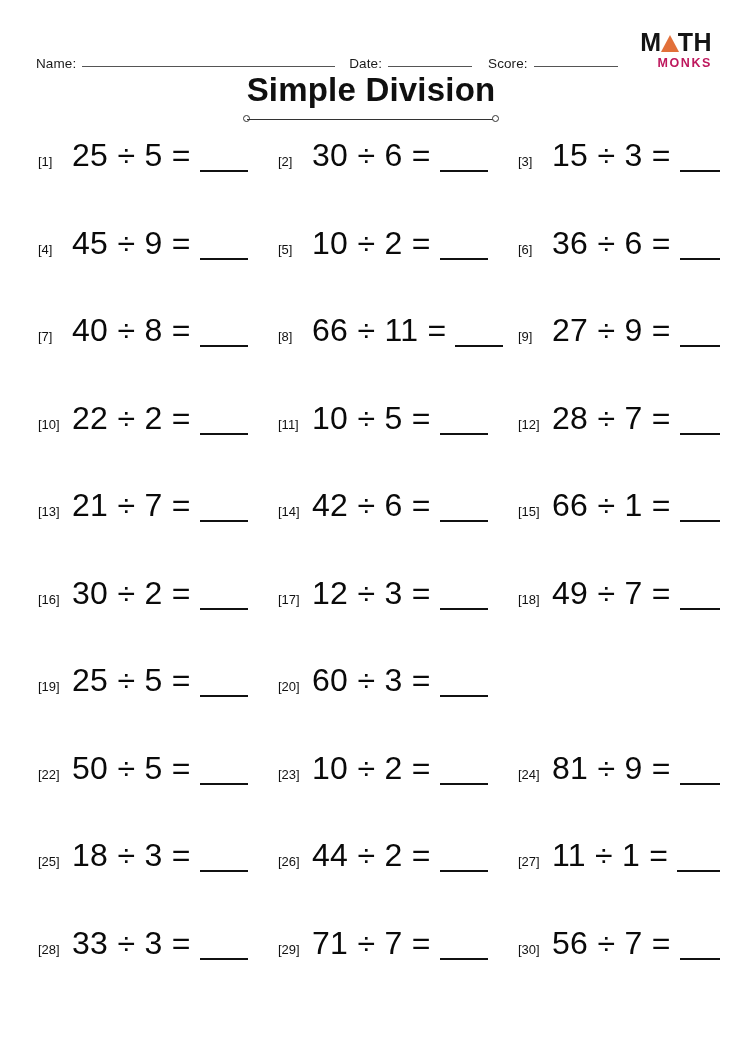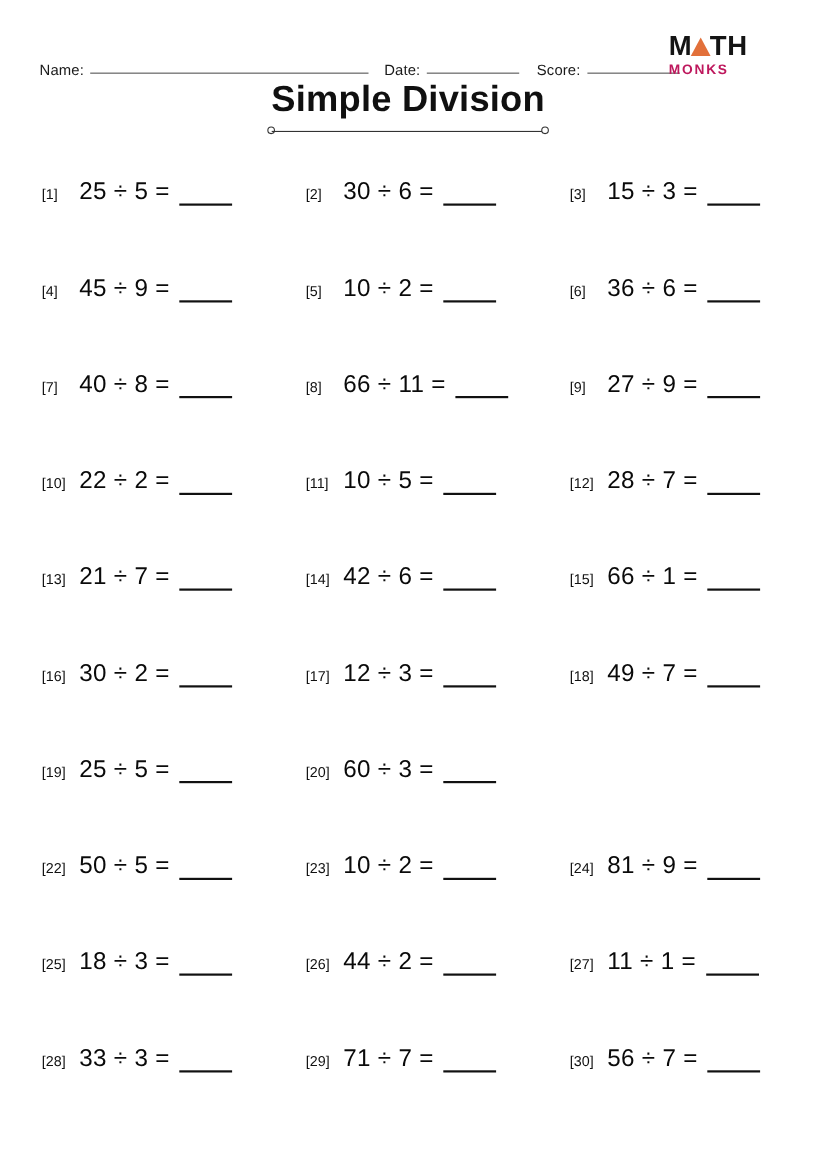--- a/index.html
+++ b/index.html
@@ -46,24 +46,24 @@
   }
   .rule-name  { width: 253px; }
   .rule-date  { width: 84px; }
   .rule-score { width: 84px; }
   .field-date  { margin-left: 14px; margin-top: 20px; }
   .field-score { margin-left: 16px; }
 
   
   .logo {
     position: absolute;
-    right: 12px;
+    right: 0px;
     top: -6px;
     width: 92px;
-    text-align: left;
+    text-align: right;
     line-height: 1;
   }
   .logo-math {
     font-size: 25px;
     font-weight: bold;
     letter-spacing: 0.5px;
     color: #141414;
     display: inline-block;
     position: relative;
   }
@@ -149,26 +149,25 @@
   .col2 { width: 212px; padding-left: 10px; }
 
   .q-index {
     font-size: 13px;
     color: #111;
     white-space: nowrap;
     min-width: 28px;
     text-align: left;
   }
   .q-expr {
-    font-size: 22px;
+    font-size: 32px;
     color: #0a0a0a;
     white-space: nowrap;
     margin-left: 6px;
     letter-spacing: 0.3px;
-    margin-top: 24px;
   }
   .q-blank {
     display: inline-block;
     width: 48px;
     border-bottom: 2px solid #111;
     margin-left: 9px;
     position: relative;
     top: 6px;
     height: 1px;
   }

